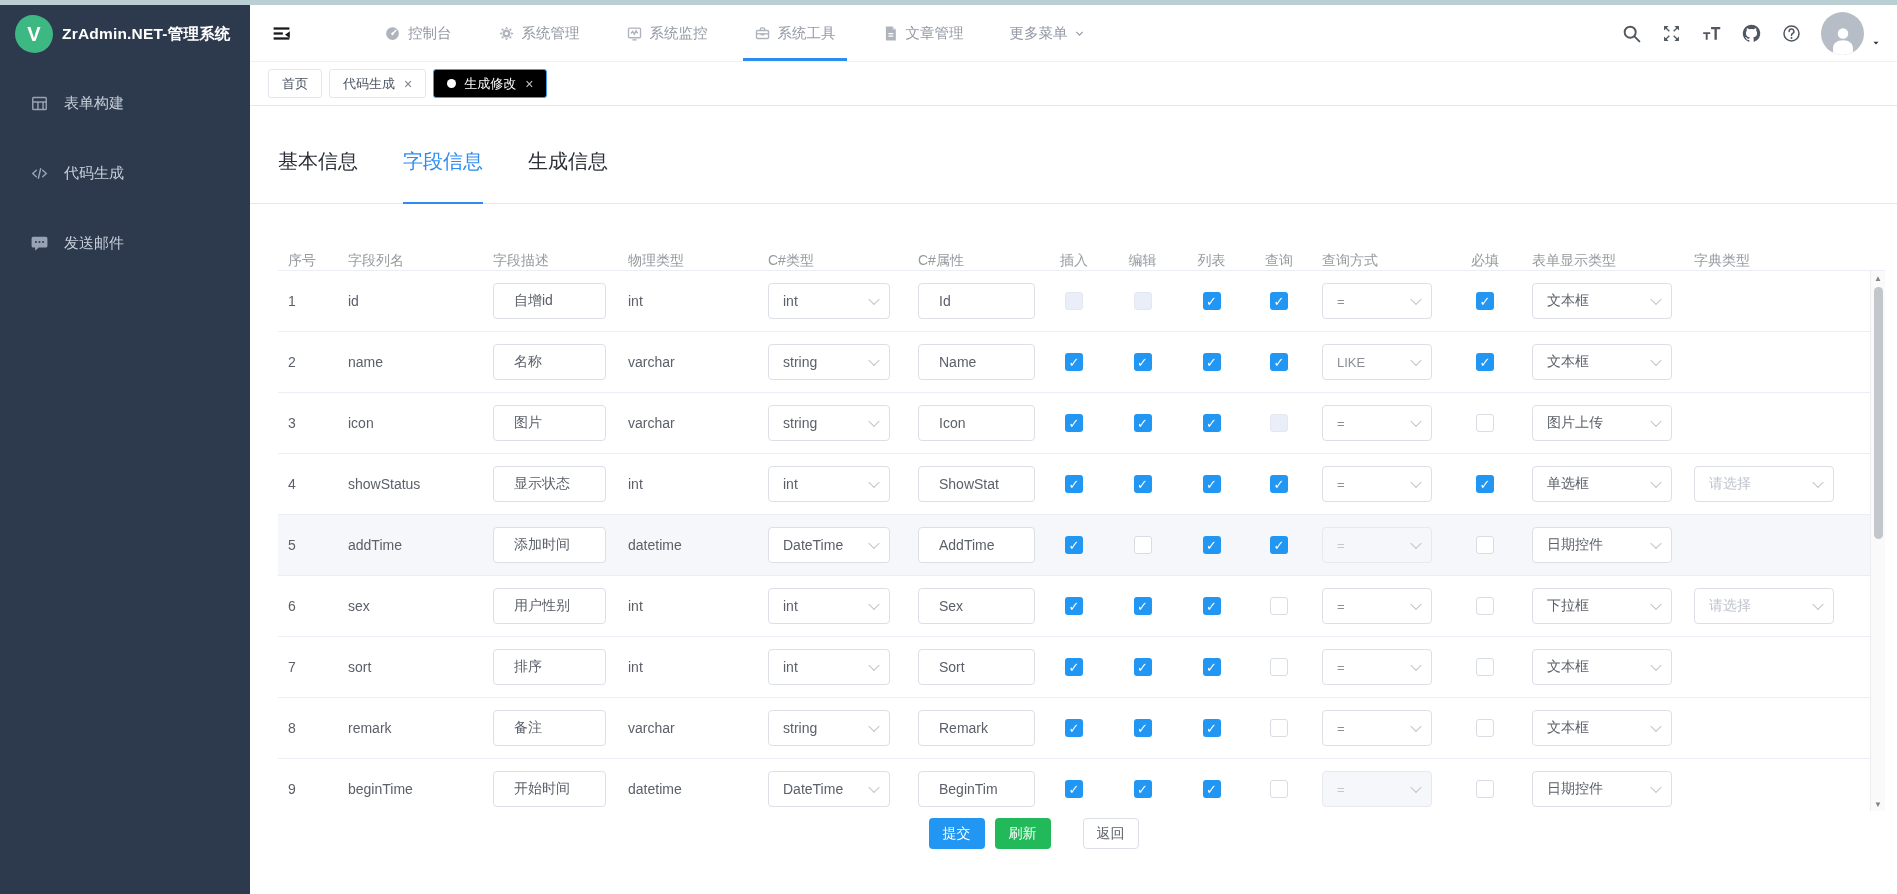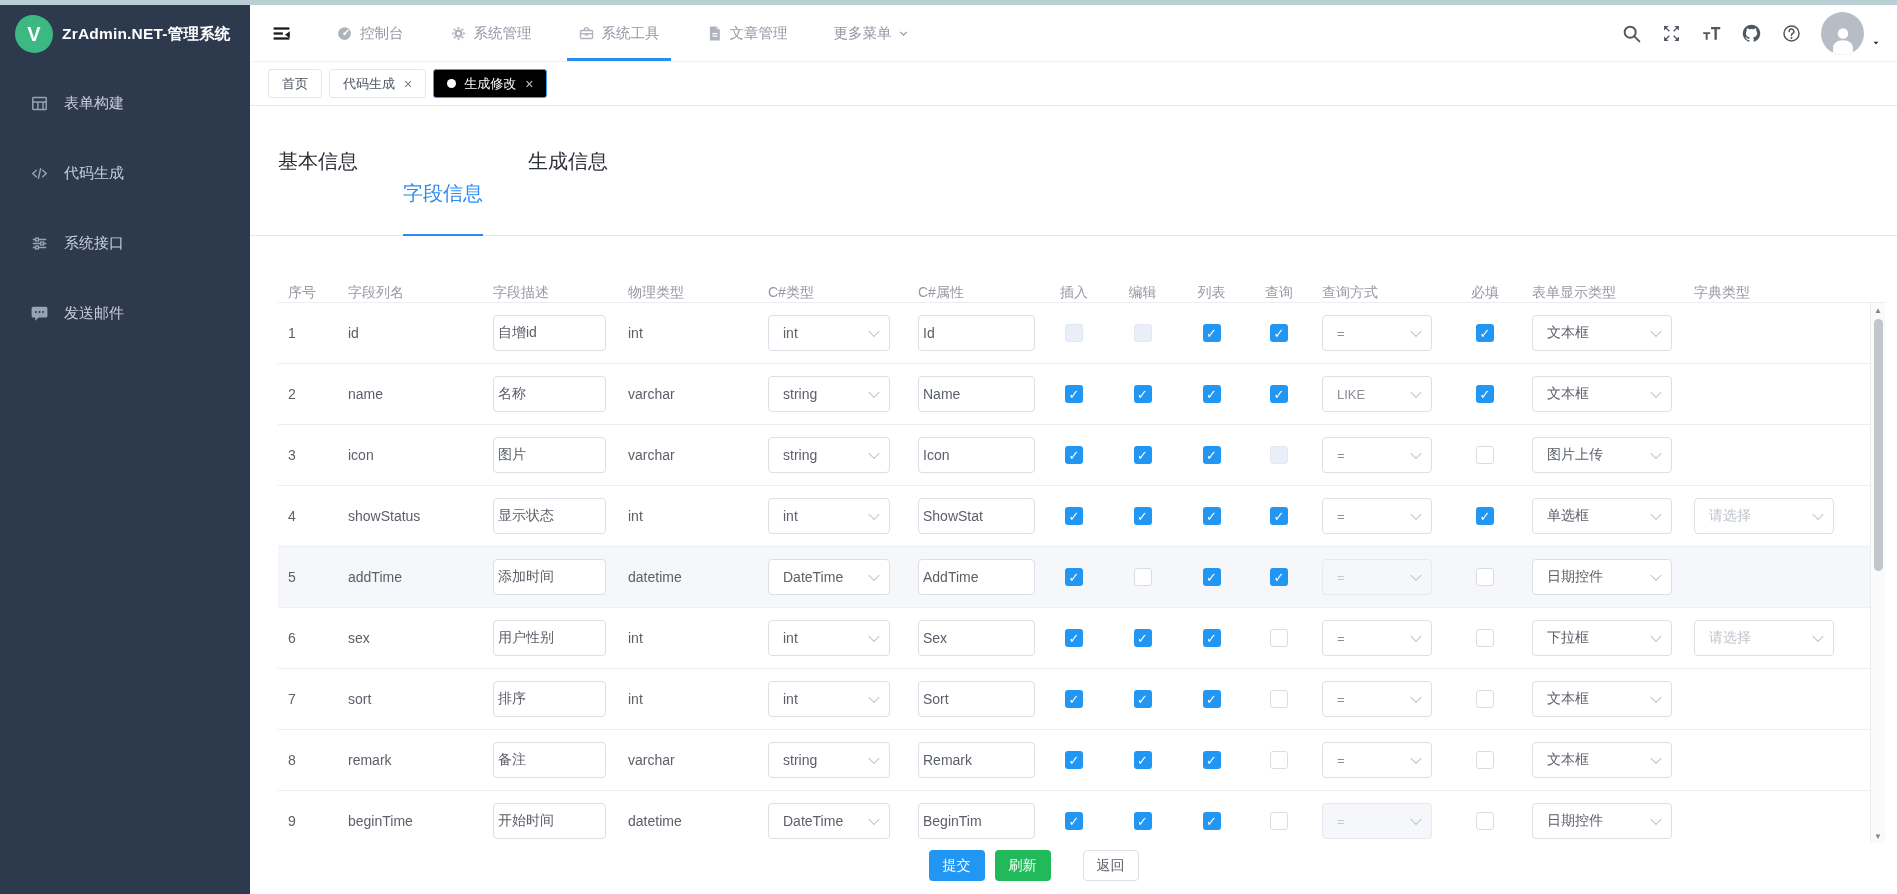--- a/index.html
+++ b/index.html
@@ -18,21 +18,21 @@
   .side-menu{margin-top:12px;}
   .side-item{height:56px;margin-bottom:14px;display:flex;align-items:center;padding-left:30px;
              color:#c7cfda;font-size:15px;cursor:pointer;}
   .icn{display:inline-flex;}
   .icn svg{width:1em;height:1em;display:block;}
   .side-item .icn{font-size:19px;color:#97a3b4;margin-right:15px;}
 
   
   .main{flex:1;display:flex;flex-direction:column;min-width:0;padding-top:5px;box-sizing:border-box;}
   .navbar{height:56px;flex-shrink:0;background:#fff;border-bottom:1px solid #f1f1f1;
-          display:flex;align-items:center;position:relative;}
+          display:flex;align-items:center;position:relative;gap:48px;}
   .hamburger{padding:0 21px;font-size:21px;color:#17191d;display:flex;cursor:pointer;}
   .top-menu{display:flex;align-items:stretch;height:100%;}
   .nav-item{display:flex;align-items:center;height:100%;padding:0 23px;font-size:14.5px;
             color:#9298a4;cursor:pointer;position:relative;white-space:nowrap;}
   .nav-item .nav-icn{font-size:17px;margin-right:7px;color:#aeb3bc;}
   .nav-item.active::after{content:"";position:absolute;left:12px;right:12px;bottom:0;height:3px;background:#2d8cf0;}
   .nav-caret{font-size:11px;margin-left:6px;color:#9298a4;}
   .nav-actions{position:absolute;right:16px;top:0;height:100%;display:flex;align-items:center;}
   .act{display:inline-flex;color:#50575f;font-size:21px;margin-left:19px;cursor:pointer;}
   .avatar{width:43px;height:43px;border-radius:50%;background:#b6bdc7;margin-left:19px;overflow:hidden;
@@ -47,39 +47,39 @@
        border:1px solid #e4e7ed;border-radius:3px;margin-right:7px;font-size:13px;color:#4a5260;
        background:#fff;cursor:pointer;white-space:nowrap;}
   .tag.active{background:#000000;border-color:#3e9cf7;color:#fff;}
   .tag-dot{width:9px;height:9px;border-radius:50%;background:#fff;margin-right:8px;}
   .tag-close{margin-left:9px;font-size:14px;line-height:1;opacity:.75;}
 
   
   .content{flex:1;background:#fff;overflow:hidden;}
   .ptabs{display:flex;padding:42px 25px 0 28px;border-bottom:1px solid #e4e7ed;}
   .ptab{margin-right:45px;padding-bottom:27px;font-size:20px;color:#2a2e36;cursor:pointer;}
-  .ptab.active{color:#2d8cf0;border-bottom:2px solid #2d8cf0;margin-bottom:-1px;margin-top:32px;}
+  .ptab.active{color:#2d8cf0;border-bottom:2px solid #2d8cf0;margin-bottom:-1px;}
 
   
   .table{margin:27px 12px 0 28px;}
   .thead{display:flex;align-items:flex-end;height:40px;border-bottom:1px solid #ebeef5;
          padding-right:15px;box-sizing:border-box;}
   .th{font-size:14px;color:#97999e;padding-left:10px;box-sizing:border-box;white-space:nowrap;overflow:hidden;}
   .th.center{display:flex;justify-content:center;padding-left:0;}
   .tbody{height:540px;overflow:hidden;position:relative;padding-right:15px;box-sizing:border-box;}
   .tr{display:flex;align-items:center;height:61px;box-sizing:border-box;border-bottom:1px solid #ebeef5;}
   .tr.hl{background:#f5f7fa;}
   .td{box-sizing:border-box;padding-left:10px;display:flex;align-items:center;min-width:0;}
   .td.center{justify-content:center;padding-left:0;}
   .cell-text{font-size:14px;color:#5b6069;white-space:nowrap;}
   .c0{width:60px;}.c1{width:145px;}.c2{width:135px;}.c3{width:140px;}.c4{width:150px;}
   .c5{width:132px;}.c6{width:68px;}.c7{width:69px;}.c8{width:69px;}.c9{width:66px;}
   .c10{width:136px;}.c11{width:74px;}.c12{width:162px;}.c13{flex:1;min-width:150px;}
 
-  .fld{width:113px;height:36px;border:1px solid #dcdfe6;border-radius:4px;padding:0 4px;
+  .fld{width:113px;height:36px;border:1px solid #dcdfe6;border-radius:4px;padding:0 20px;
        font-size:14px;color:#5b6069;box-sizing:border-box;outline:none;background:#fff;font-family:inherit;}
   .fld-prop{width:117px;}
 
   .sel{height:36px;border:1px solid #dcdfe6;border-radius:4px;position:relative;display:flex;
        align-items:center;padding:0 26px 0 14px;background:#fff;box-sizing:border-box;cursor:pointer;}
   .sel-val{font-size:14px;color:#5b6069;white-space:nowrap;overflow:hidden;}
   .sel-arr{position:absolute;right:11px;top:50%;width:7px;height:7px;
            border-right:1.5px solid #c0c4cc;border-bottom:1.5px solid #c0c4cc;
            transform:translateY(-70%) rotate(45deg);}
   .sel-cstype{width:122px;}
@@ -140,31 +140,20 @@
           </span>
           <span class="side-label">表单构建</span>
         </div>
         <div class="side-item">
           <span class="icn icn">
             <svg viewBox="0 0 24 24" fill="none" stroke="currentColor" stroke-width="1.8" stroke-linecap="round">
               <path d="M8 8l-4.5 4L8 16M16 8l4.5 4L16 16M13.4 6l-2.8 12"></path>
             </svg>
           </span>
           <span class="side-label">代码生成</span>
-        </div>
-        <div class="side-item">
-          <span class="icn icn">
-            <svg viewBox="0 0 24 24" fill="none" stroke="currentColor" stroke-width="1.7">
-              <path d="M3.5 7h17M3.5 12h17M3.5 17h17"></path>
-              <rect x="7" y="5.2" width="3.6" height="3.6" fill="#2d3a4d"></rect>
-              <rect x="13.5" y="10.2" width="3.6" height="3.6" fill="#2d3a4d"></rect>
-              <rect x="7" y="15.2" width="3.6" height="3.6" fill="#2d3a4d"></rect>
-            </svg>
-          </span>
-          <span class="side-label">系统接口</span>
         </div>
         <div class="side-item">
           <span class="icn icn">
             <svg viewBox="0 0 24 24">
               <path fill="currentColor" d="M4 3.5h16A2 2 0 0 1 22 5.5v9.5a2 2 0 0 1-2 2h-9l-4.5 4v-4H4a2 2 0 0 1-2-2V5.5a2 2 0 0 1 2-2z"></path>
               <circle cx="7.5" cy="10.2" r="1.25" fill="#2d3a4d"></circle>
               <circle cx="12" cy="10.2" r="1.25" fill="#2d3a4d"></circle>
               <circle cx="16.5" cy="10.2" r="1.25" fill="#2d3a4d"></circle>
             </svg>
           </span>
@@ -197,20 +186,30 @@
           </div>
           <div class="nav-item">
             <span class="nav-icn icn">
               <svg viewBox="0 0 24 24" fill="currentColor">
                 <path d="M12 2l2.2 3.2h-4.4zM12 22l2.2-3.2h-4.4zM2 12l3.2-2.2v4.4zM22 12l-3.2-2.2v4.4zM4.9 4.9l3.8.7-3.1 3.1zM19.1 19.1l-3.8-.7 3.1-3.1zM19.1 4.9l-.7 3.8-3.1-3.1zM4.9 19.1l.7-3.8 3.1 3.1z"></path>
                 <circle cx="12" cy="12" r="5.6"></circle>
                 <circle cx="12" cy="12" r="2.3" fill="#fff"></circle>
               </svg>
             </span>
             <span class="nav-label">系统管理</span>
+          </div>
+          <div class="nav-item">
+            <span class="nav-icn icn">
+              <svg viewBox="0 0 24 24" fill="none" stroke="currentColor" stroke-width="1.9">
+                <rect x="3.5" y="4.5" width="17" height="13.5" rx="1.5"></rect>
+                <path d="M7 12l2.4-3 2.4 4 2.4-5 2.4 4"></path>
+                <path d="M9 21h6"></path>
+              </svg>
+            </span>
+            <span class="nav-label">系统监控</span>
           </div>
           <div class="nav-item active">
             <span class="nav-icn icn">
               <svg viewBox="0 0 24 24" fill="none" stroke="currentColor" stroke-width="1.9">
                 <rect x="3.5" y="7.8" width="17" height="11.2" rx="1.5"></rect>
                 <path d="M9 7.8V5.6A1.6 1.6 0 0 1 10.6 4h2.8A1.6 1.6 0 0 1 15 5.6v2.2"></path>
                 <path d="M3.5 12.4h17"></path>
                 <path d="M10.3 11.5v2.4h3.4v-2.4"></path>
               </svg>
             </span>

